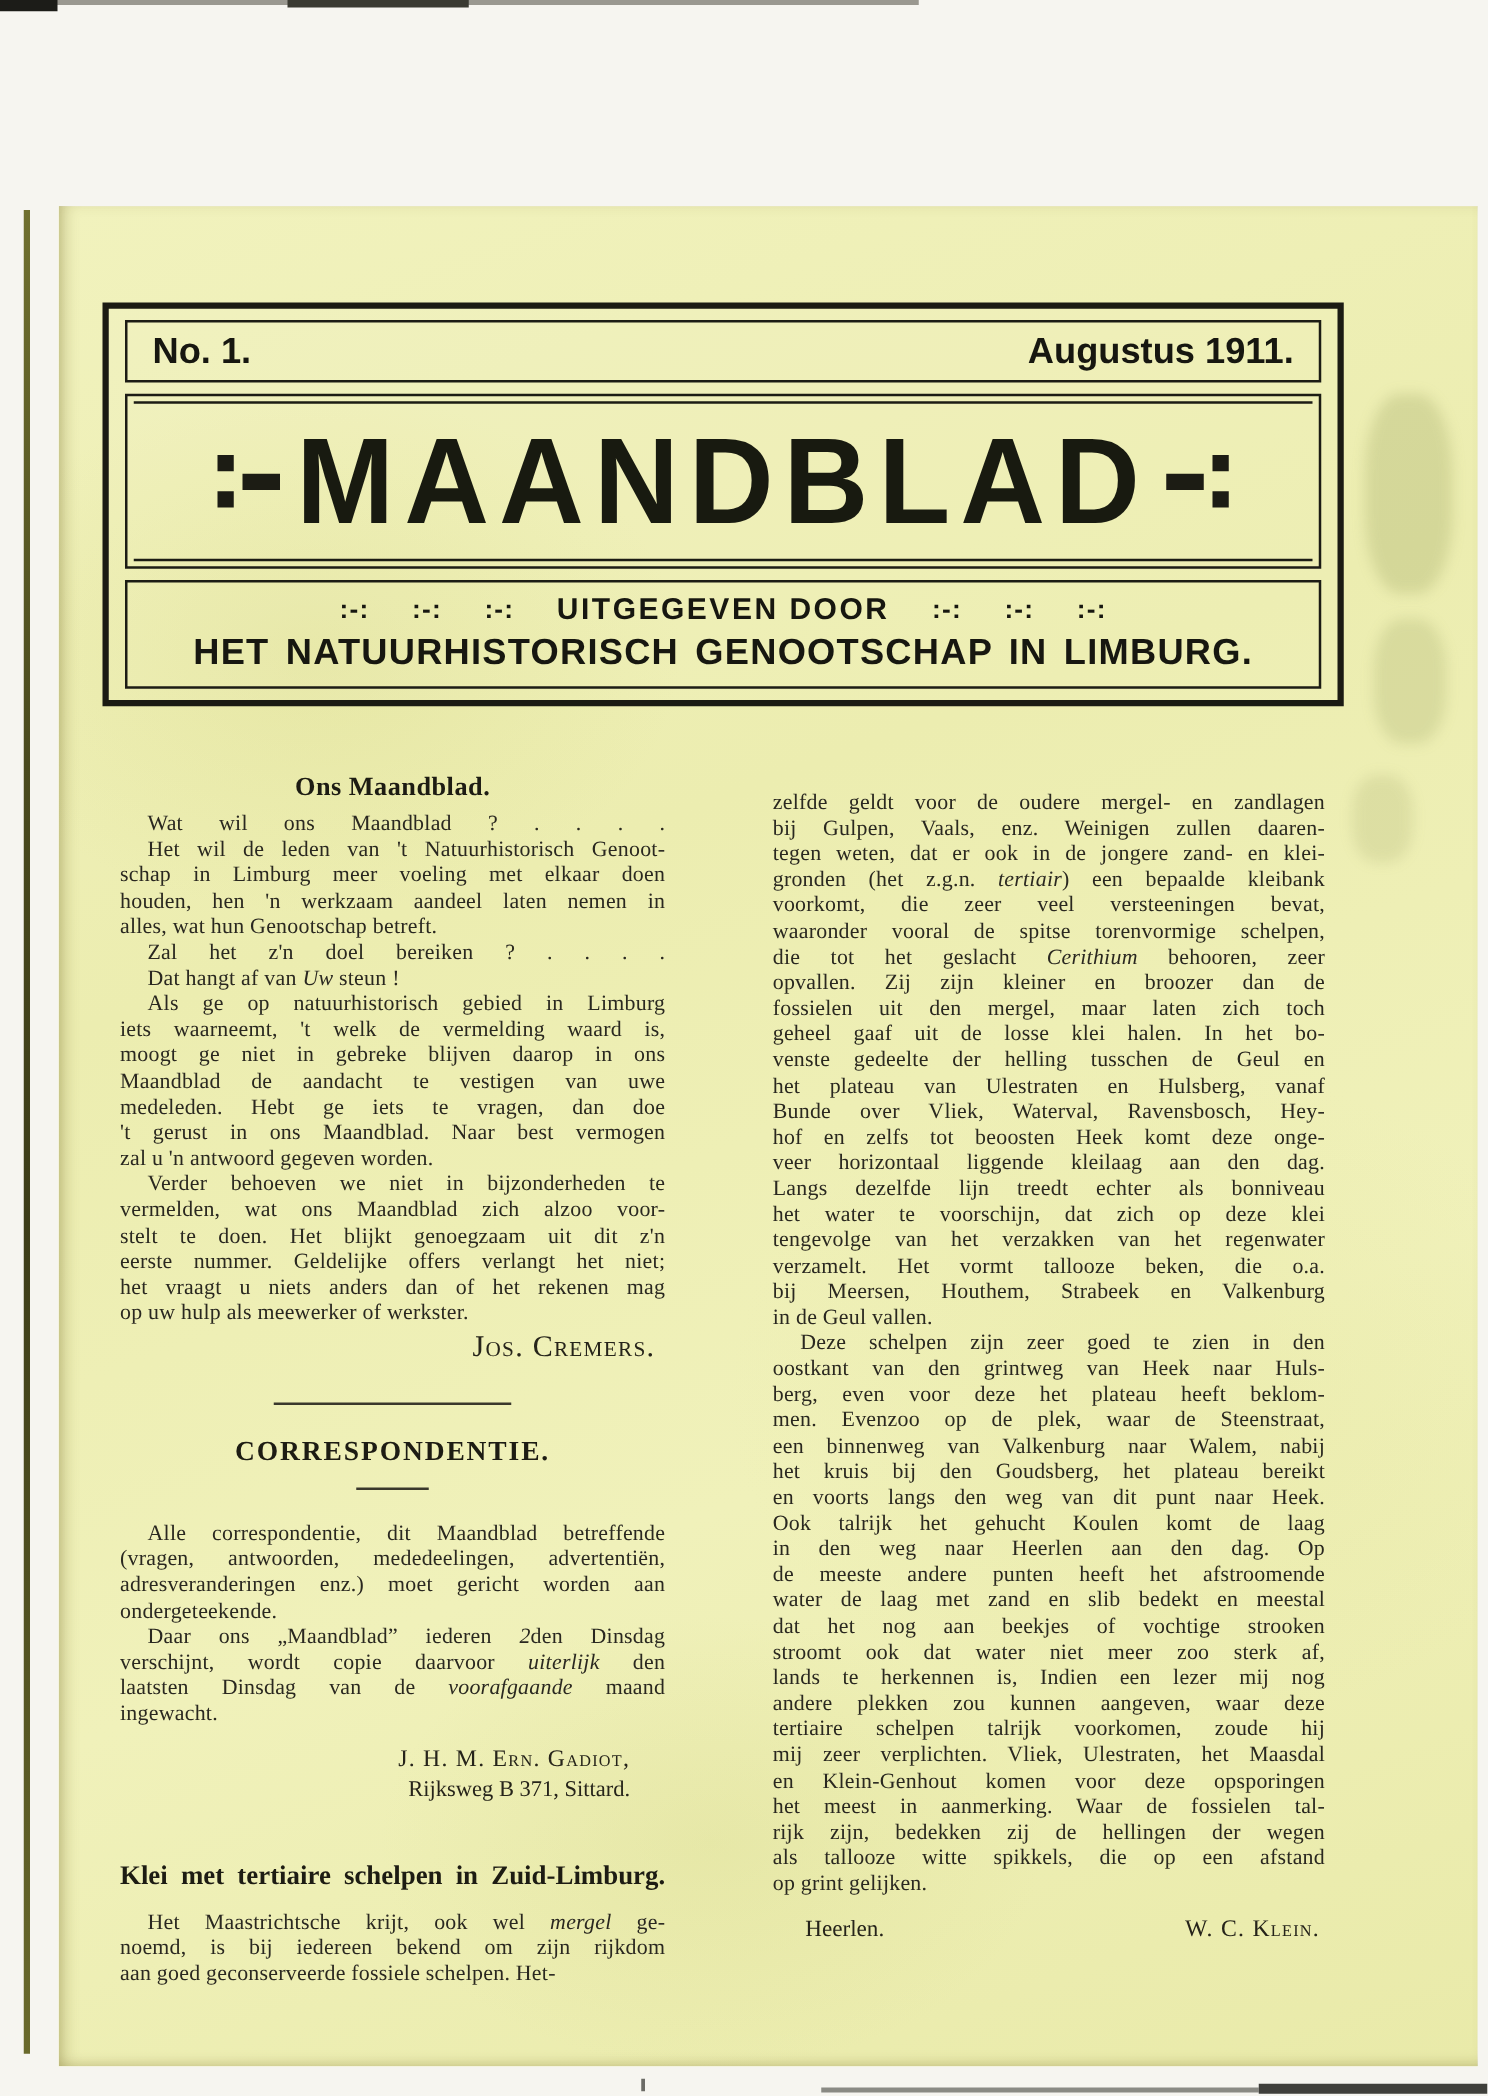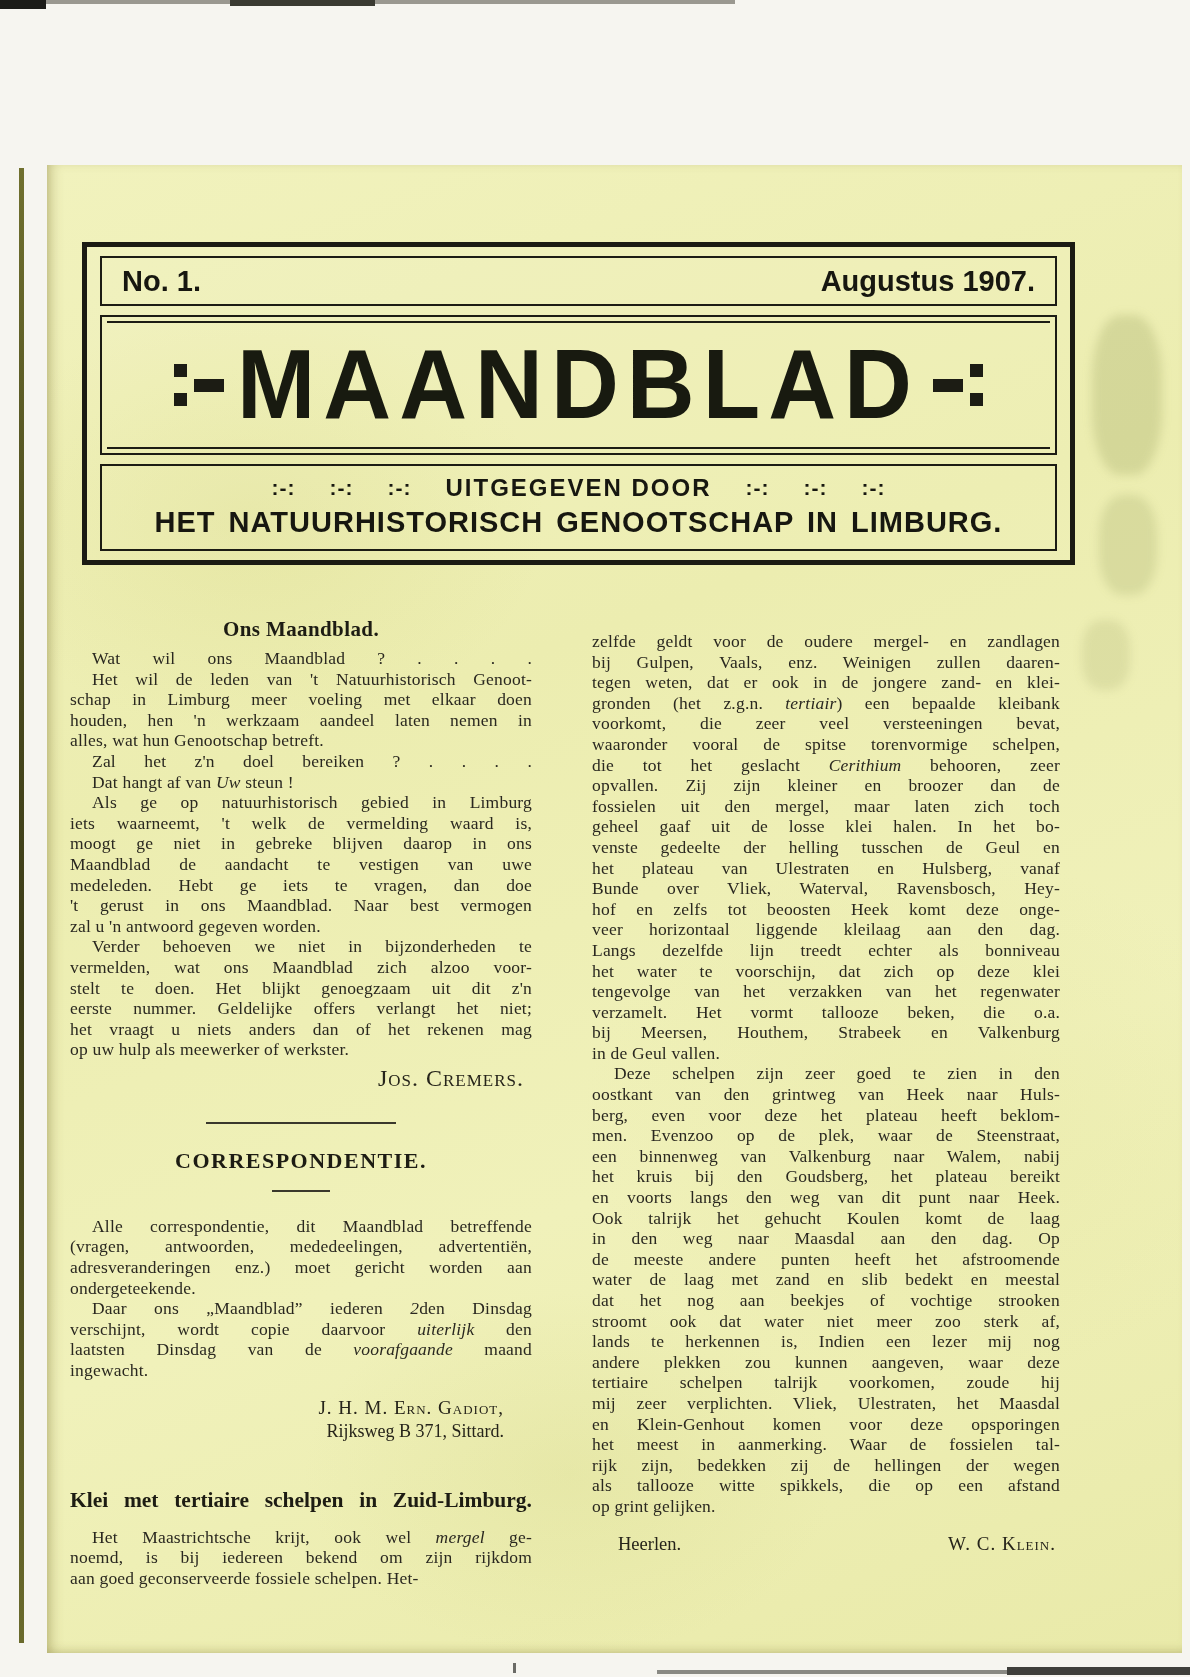--- a/index.html
+++ b/index.html
@@ -58,21 +58,21 @@
   .orn .dots{display:flex;flex-direction:column;gap:16px;}
   .orn .dots i{display:block;width:13px;height:13px;background:#1c1c14;}
   .orn .dash{display:block;width:30px;height:13px;background:#1c1c14;}
   .hbox3{padding:8px 10px 10px;text-align:center;
     font-family:"Liberation Sans","DejaVu Sans",sans-serif;font-weight:bold;color:#171710;}
   .hbox3 .row1{font-size:24px;letter-spacing:2px;display:flex;justify-content:center;align-items:center;gap:34px;}
   .hbox3 .row1 .g{font-size:21px;letter-spacing:1px;}
   .hbox3 .row2{font-size:29px;letter-spacing:1px;margin-top:4px;word-spacing:4px;}
   
   .columns{display:flex;gap:60px;width:990px;margin-top:52px;}
-  .col{box-sizing:border-box;}
+  .col{box-sizing:border-box;margin-left:26px;}
   .col-left{width:462px;}
   .col-right{width:468px;padding-top:14px;}
   .tline{
     font-size:17.5px;line-height:20.6px;letter-spacing:.2px;
     text-align:justify;text-align-last:justify;color:#2a2820;
   }
   .tline.last{text-align-last:auto;}
   .para{margin:0;}
   .para.indent .tline:first-child{text-indent:22px;}
   .sec-title{
@@ -111,21 +111,21 @@
 
 <div class="paper">
 
   <div class="smudge s1"></div>
   <div class="smudge s2"></div>
   <div class="smudge s3"></div>
 
   <div class="header-frame">
     <div class="hbox hbox1">
       <span>No. 1.</span>
-      <span>Augustus 1907.</span>
+      <span>Augustus 1911.</span>
     </div>
     <div class="hbox hbox2">
       <span class="orn">
         <span class="dots">
             <i></i>
             <i></i>
           </span>
           <span class="dash"></span>
       </span>
       <span class="masthead-title">MAANDBLAD</span>
@@ -253,21 +253,21 @@
           </div>
           <div class="para indent">
             <div class="tline">Deze schelpen zijn zeer goed te zien in den</div>
             <div class="tline">oostkant van den grintweg van Heek naar Huls-</div>
             <div class="tline">berg, even voor deze het plateau heeft beklom-</div>
             <div class="tline">men.  Evenzoo op de plek, waar de Steenstraat,</div>
             <div class="tline">een binnenweg van Valkenburg naar Walem, nabij</div>
             <div class="tline">het kruis bij den Goudsberg, het plateau bereikt</div>
             <div class="tline">en voorts langs den weg van dit punt naar Heek.</div>
             <div class="tline">Ook talrijk het gehucht Koulen komt de laag</div>
-            <div class="tline">in den weg naar Maasdal aan den dag.  Op</div>
+            <div class="tline">in den weg naar Heerlen aan den dag.  Op</div>
             <div class="tline">de meeste andere punten heeft het afstroomende</div>
             <div class="tline">water de laag met zand en slib bedekt en meestal</div>
             <div class="tline">dat het nog aan beekjes of vochtige strooken</div>
             <div class="tline">stroomt ook dat water niet meer zoo sterk af,</div>
             <div class="tline">lands te herkennen is,  Indien een lezer mij nog</div>
             <div class="tline">andere plekken zou kunnen aangeven, waar deze</div>
             <div class="tline">tertiaire schelpen talrijk voorkomen, zoude hij</div>
             <div class="tline">mij zeer verplichten. Vliek, Ulestraten, het Maasdal</div>
             <div class="tline">en Klein-Genhout komen voor deze opsporingen</div>
             <div class="tline">het meest in aanmerking.  Waar de fossielen tal-</div>

